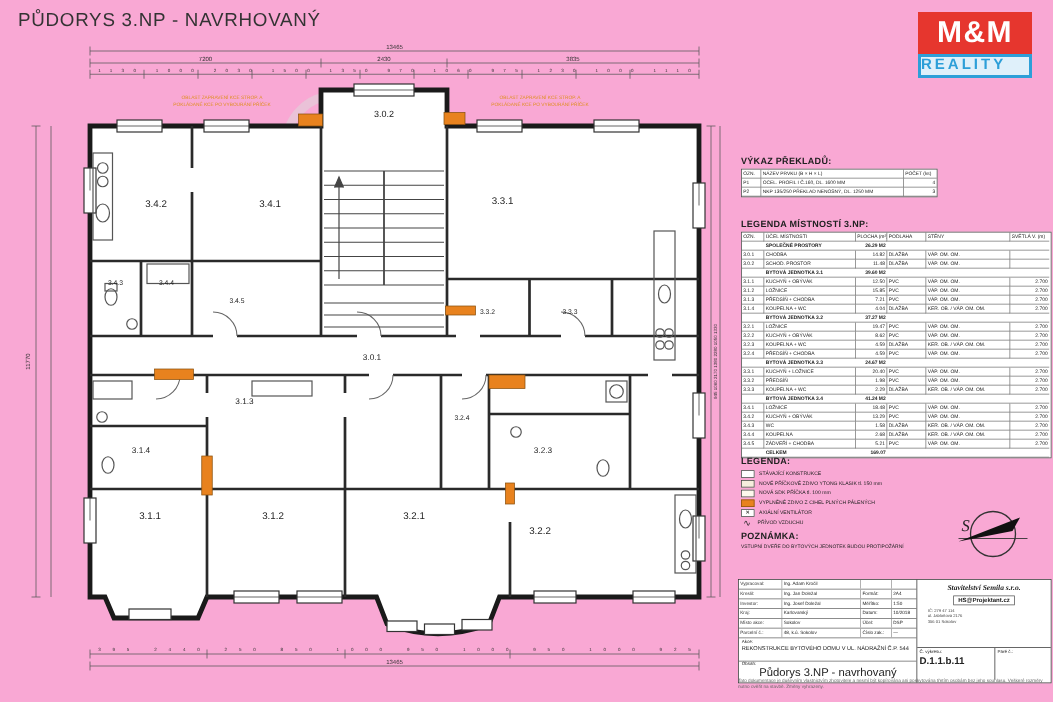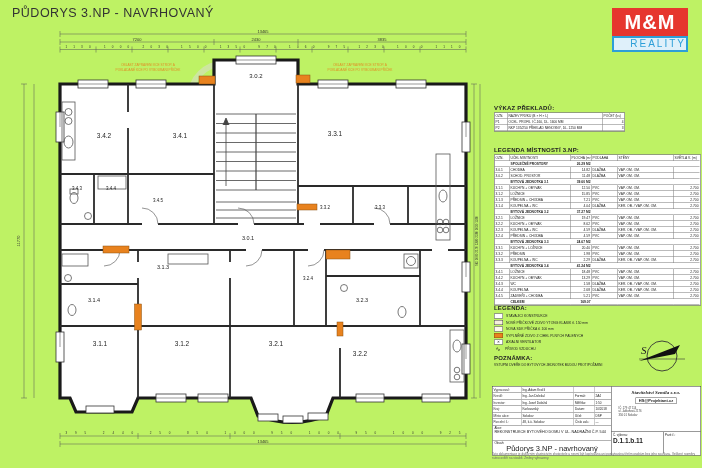--- a/index.html
+++ b/index.html
@@ -1,25 +1,25 @@
 <!DOCTYPE html>
 <html><head>
 <meta charset="utf-8">
 <style>
   html,body{margin:0;padding:0;background:#ffffff;}
-  .page{position:relative;width:702px;height:468px;background:#bef264;overflow:hidden;
+  .page{position:relative;width:702px;height:468px;background:#f9a8d4;overflow:hidden;
         font-family:"Liberation Sans",sans-serif;color:#222;}
   .page-title{position:absolute;left:12px;top:6px;font-size:12.5px;font-weight:500;
         letter-spacing:.5px;color:#333;}
   
   .logo{position:absolute;left:612px;top:8px;width:76px;}
   .logo-top{background:#e6362e;color:#fff;font-weight:bold;
         font-size:20px;text-align:center;line-height:28px;height:28px;letter-spacing:1px;}
-  .logo-bottom{border:2px solid #2d9fd8;background:#dff0fa;color:#2d9fd8;font-weight:normal;
-        font-size:10px;text-align:right;letter-spacing:2px;line-height:12px;height:12px;}
+  .logo-bottom{border:2px solid #2d9fd8;background:#dff0fa;color:#2d9fd8;font-weight:bold;
+        font-size:10px;text-align:left;letter-spacing:2px;line-height:12px;height:12px;}
   
   .plan{position:absolute;left:8px;top:26px;width:478px;height:440px;}
   
   .s5{transform:scale(.5);transform-origin:0 0;}
   .blk{position:absolute;}
   .blk-title{font-size:12px;font-weight:bold;color:#222;letter-spacing:.4px;margin:0 0 3px 0;}
   .tbl{border:1px solid #444;background:#fff;}
   .row{display:grid;}
   .row > div{border-right:1px solid #777;border-bottom:1px solid #777;padding:0 2px;
         overflow:hidden;white-space:nowrap;}

